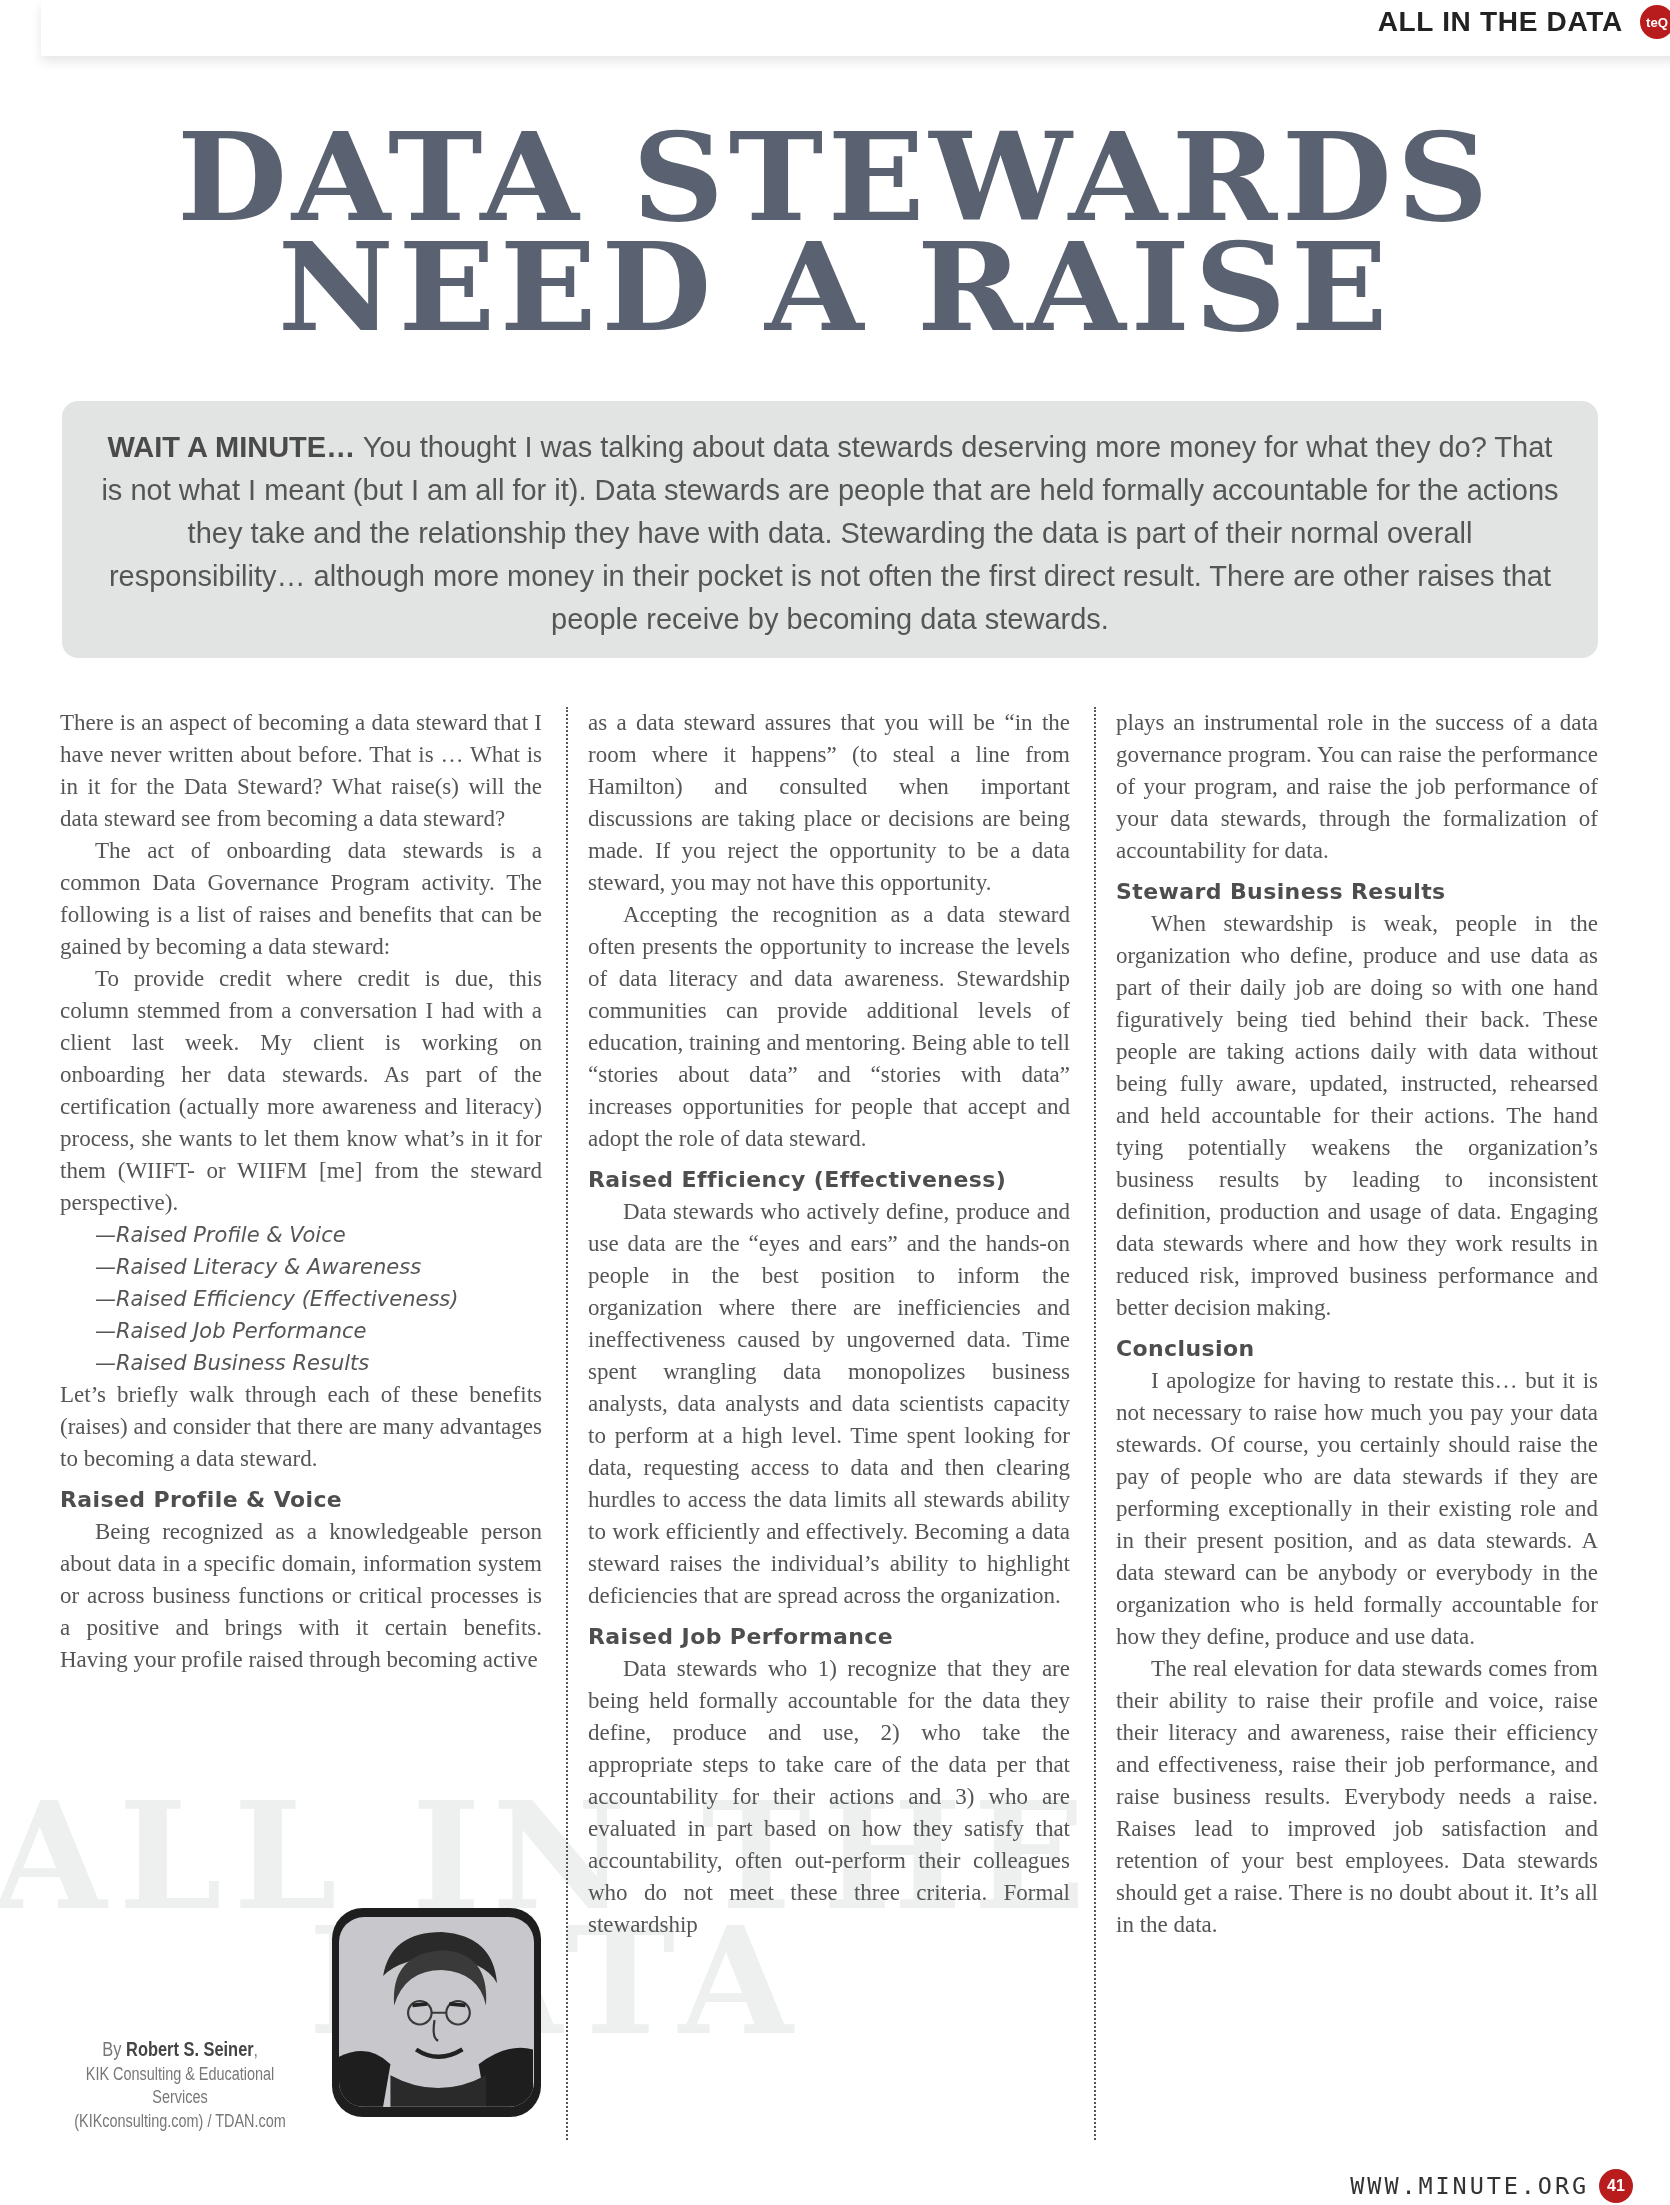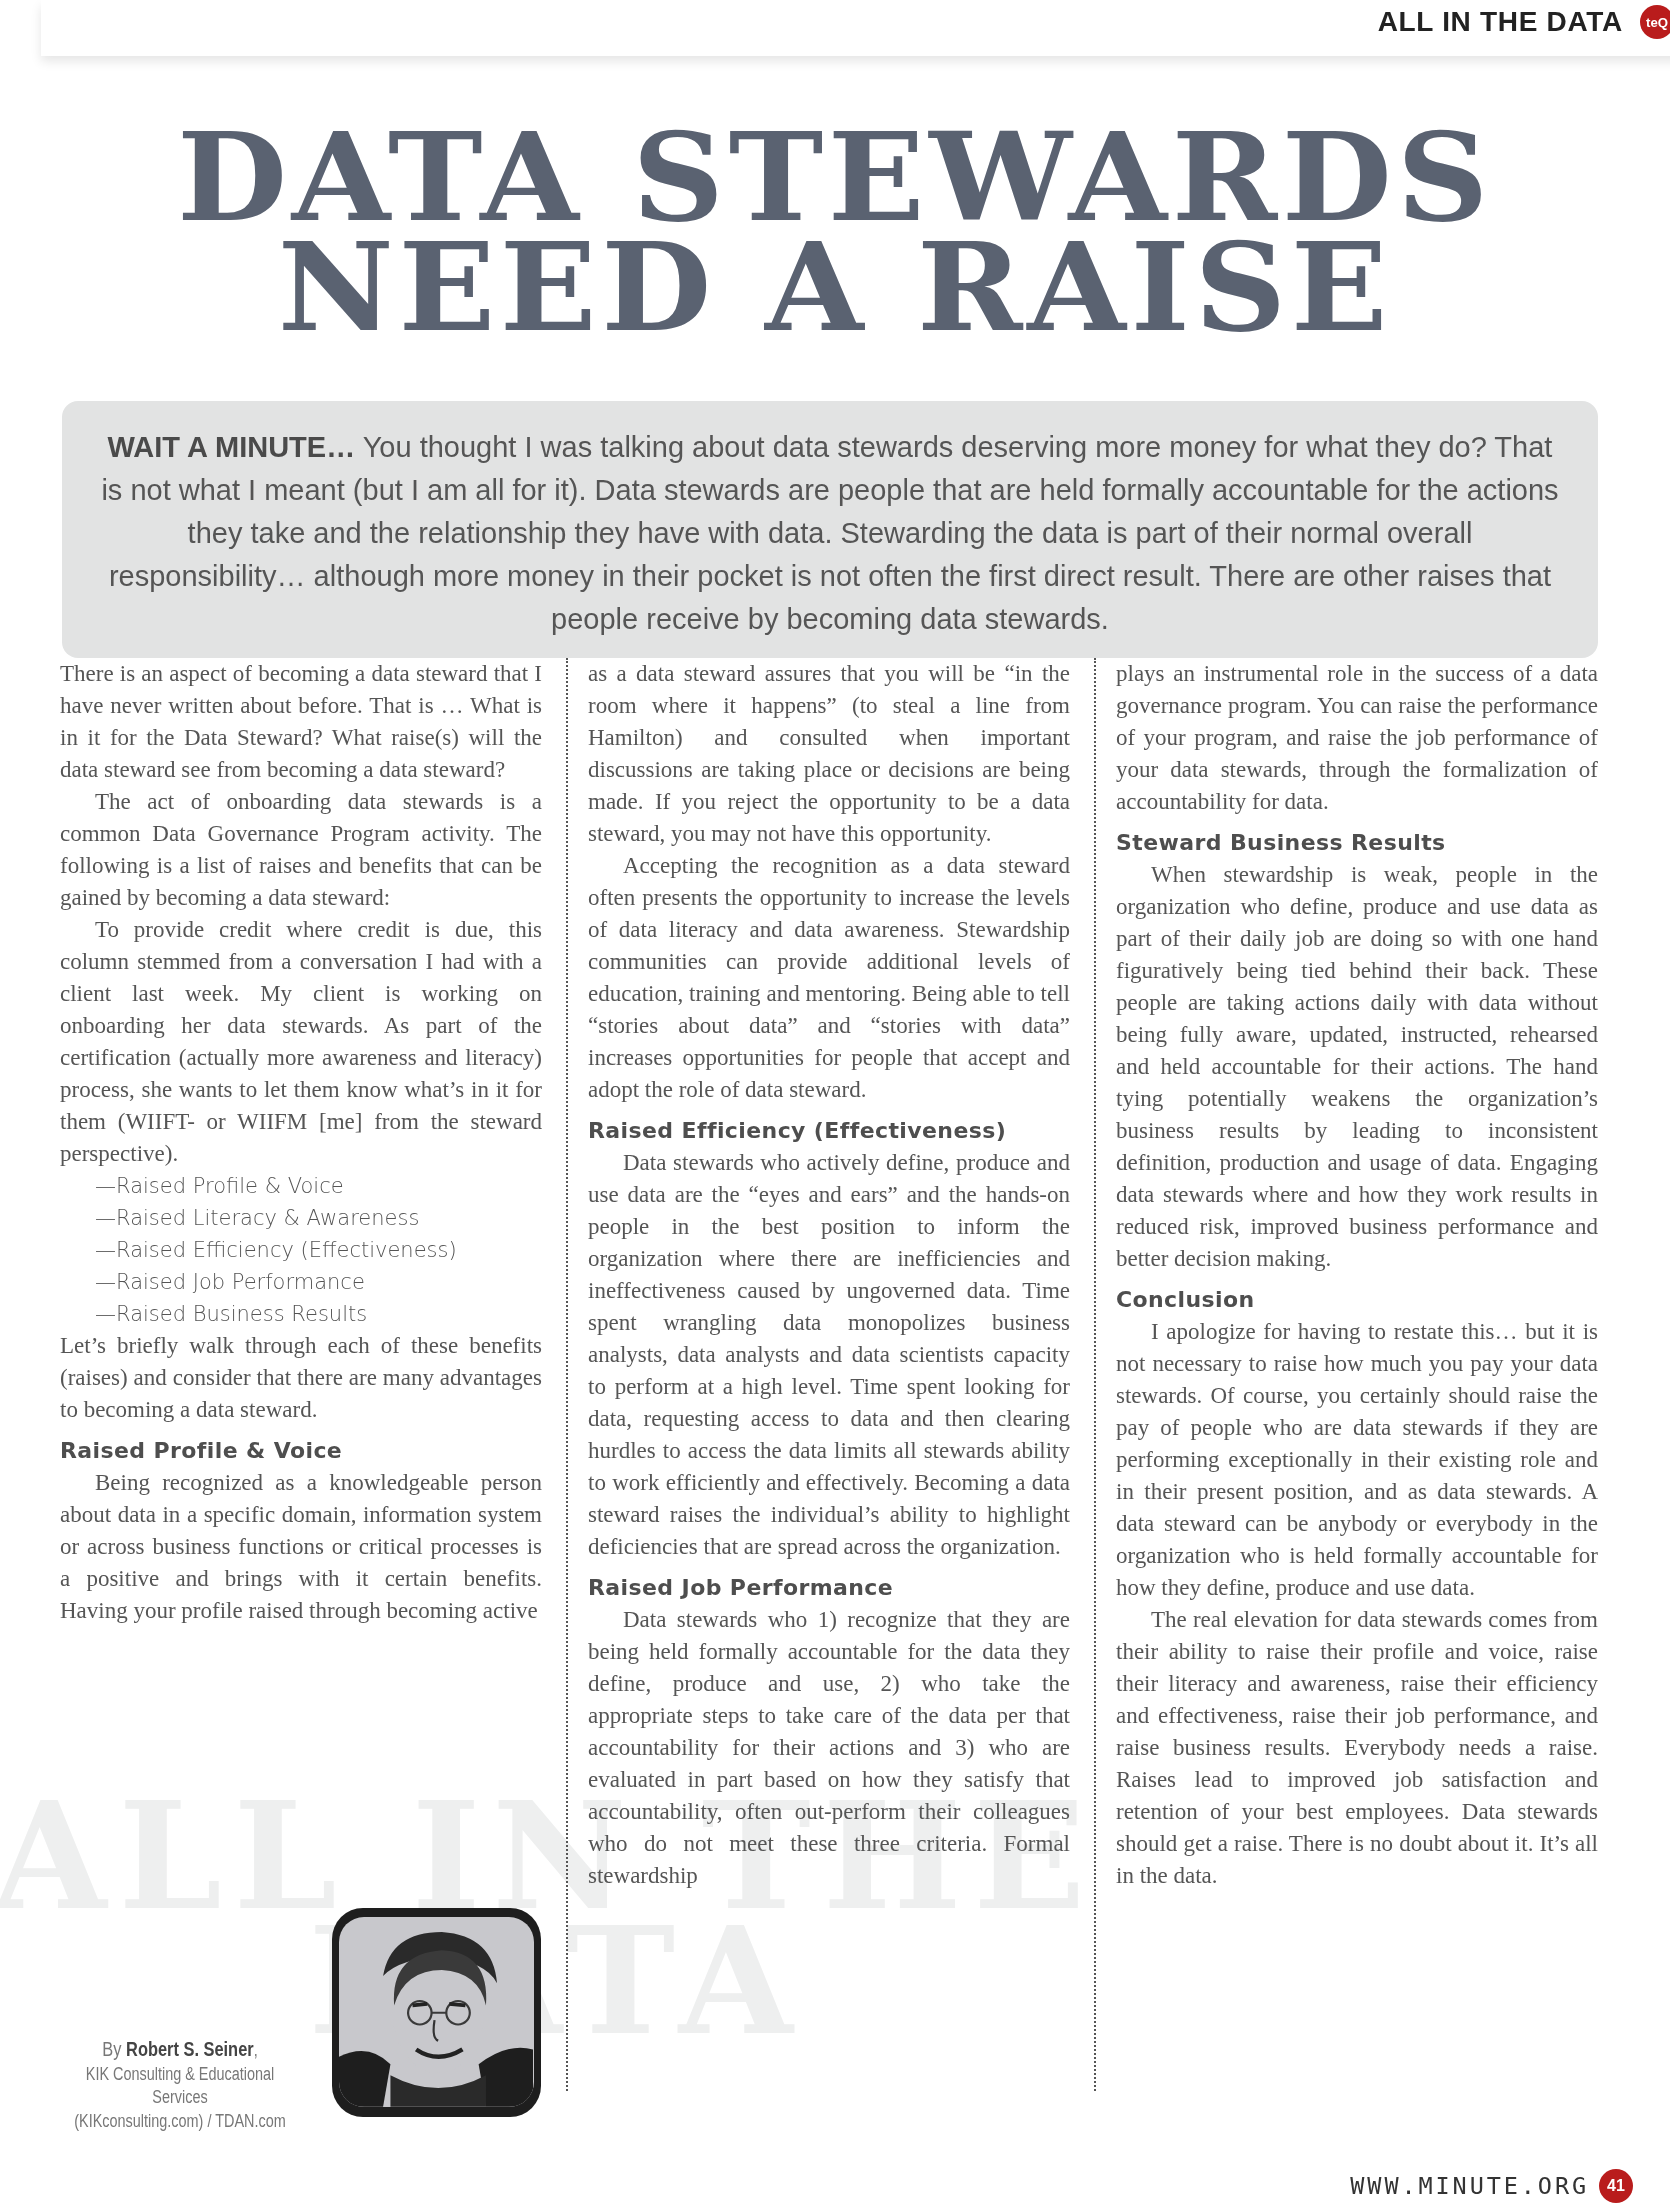--- a/index.html
+++ b/index.html
@@ -41,21 +41,21 @@
   }
   .intro-lead { font-weight: 700; color: #4a4a4a; }
   .watermark {
     position: absolute; left: -7.4px; top: 1794px;
     font-family: "DejaVu Serif", serif; font-weight: 700;
     font-size: 147px; line-height: 125px; color: #eeefef; letter-spacing: 11.8px;
     white-space: nowrap; z-index: 0;
   }
   .watermark-line2 { display: block; padding-left: 316px; }
   .columns {
-    position: absolute; top: 658px; left: 60px; width: 1541px; height: 1448px; z-index: 1;
+    position: absolute; top: 707px; left: 60px; width: 1541px; height: 1448px; z-index: 1;
   }
   .col {
     position: absolute; top: 0; width: 482px;
     font-size: 23px; line-height: 32px; text-align: justify; color: #555555;
   }
   .col1 { left: 0; }
   .col2 { left: 528px; }
   .col3 { left: 1056px; }
   .divider {
     position: absolute; top: 0; width: 0; height: 1433px;
@@ -63,21 +63,21 @@
   }
   .div1 { left: 506px; }
   .div2 { left: 1034px; }
   .col p { margin: 0; }
   .col p.ind { text-indent: 35px; }
   .col h3 {
     margin: 8.8px 0 0 0;
     font-family: "DejaVu Sans", "Liberation Sans", sans-serif; font-weight: 700;
     font-size: 22px; line-height: 32px; color: #4e4e4e; letter-spacing: 0.4px;
   }
-  .col ul { list-style: none; margin: 0; padding: 0 0 0 35px; text-align: left; }
+  .col ul { list-style: none; margin: 0; padding: 0 0 0 35px; text-align: left; font-style: italic; }
   .col li {
     font-family: "DejaVu Sans", "Liberation Sans", sans-serif; font-weight: 300;
     font-size: 21px; color: #555555;
   }
   .byline {
     position: absolute; left: 44px; top: 2038px; width: 272px; text-align: center;
     font-family: "Liberation Sans Narrow", "Liberation Sans", sans-serif;
     color: #777777; font-size: 17.6px; line-height: 23.5px; z-index: 2;
     transform: scaleX(0.82); transform-origin: center;
   }

